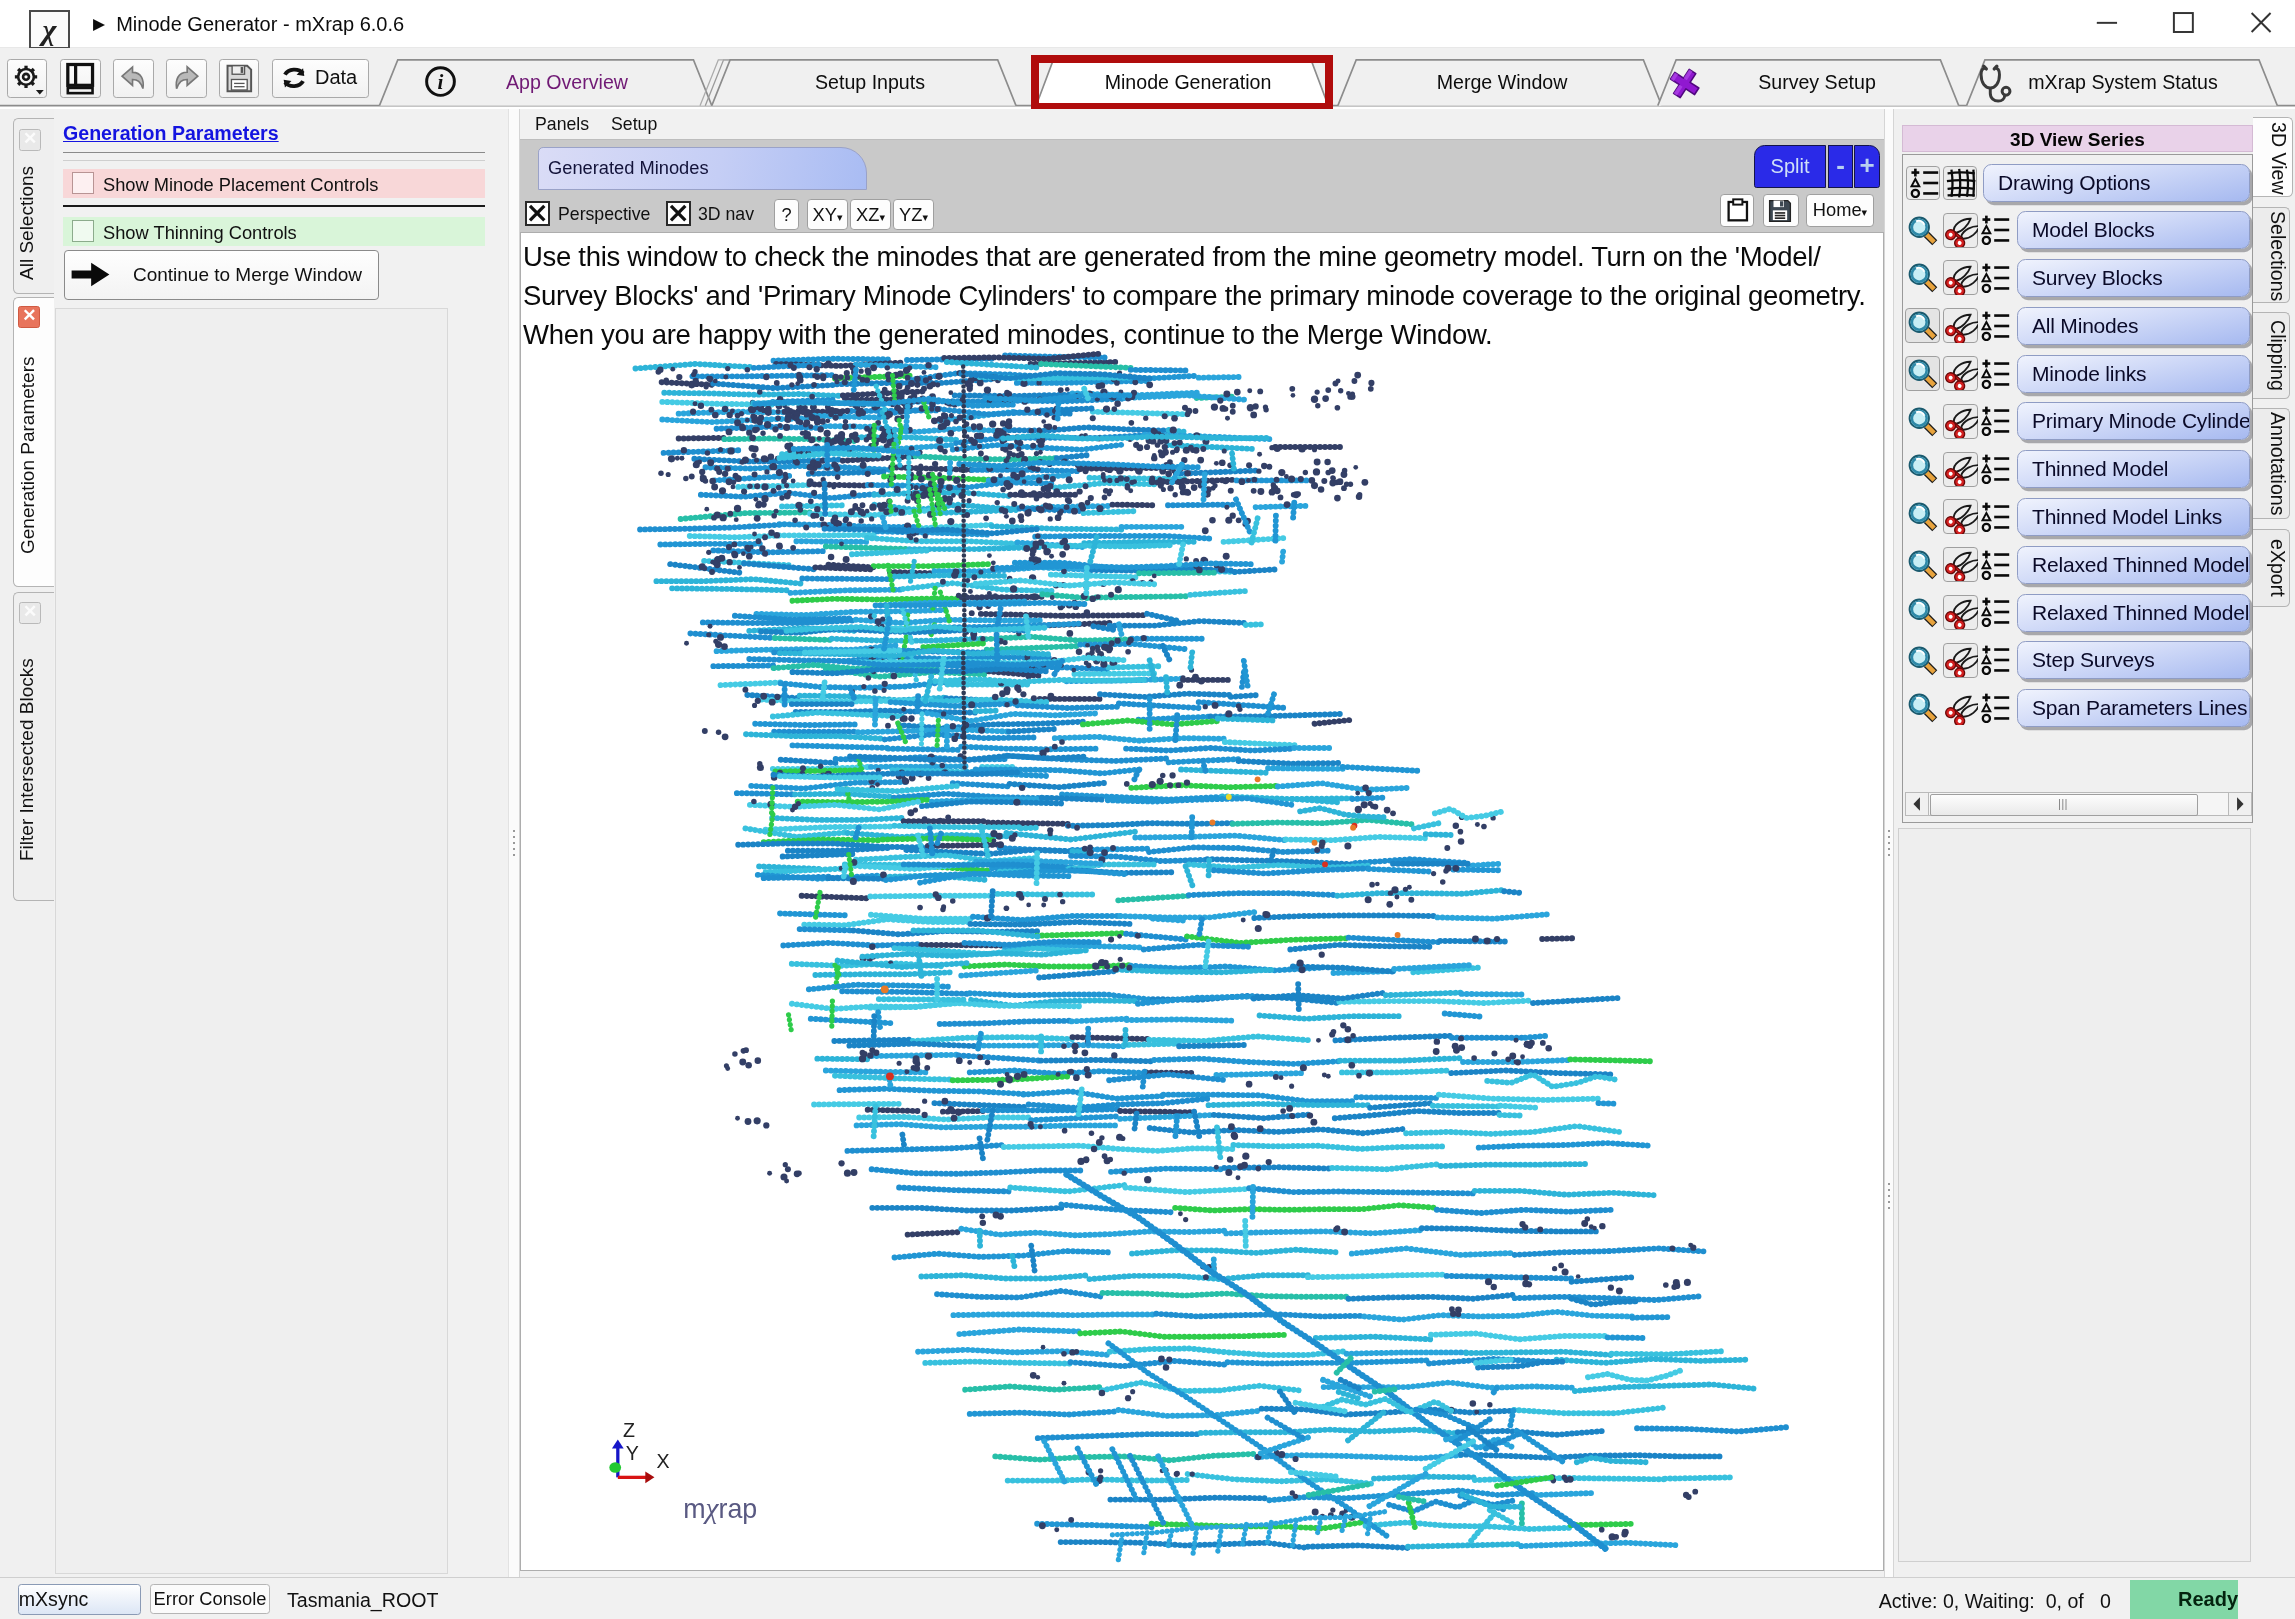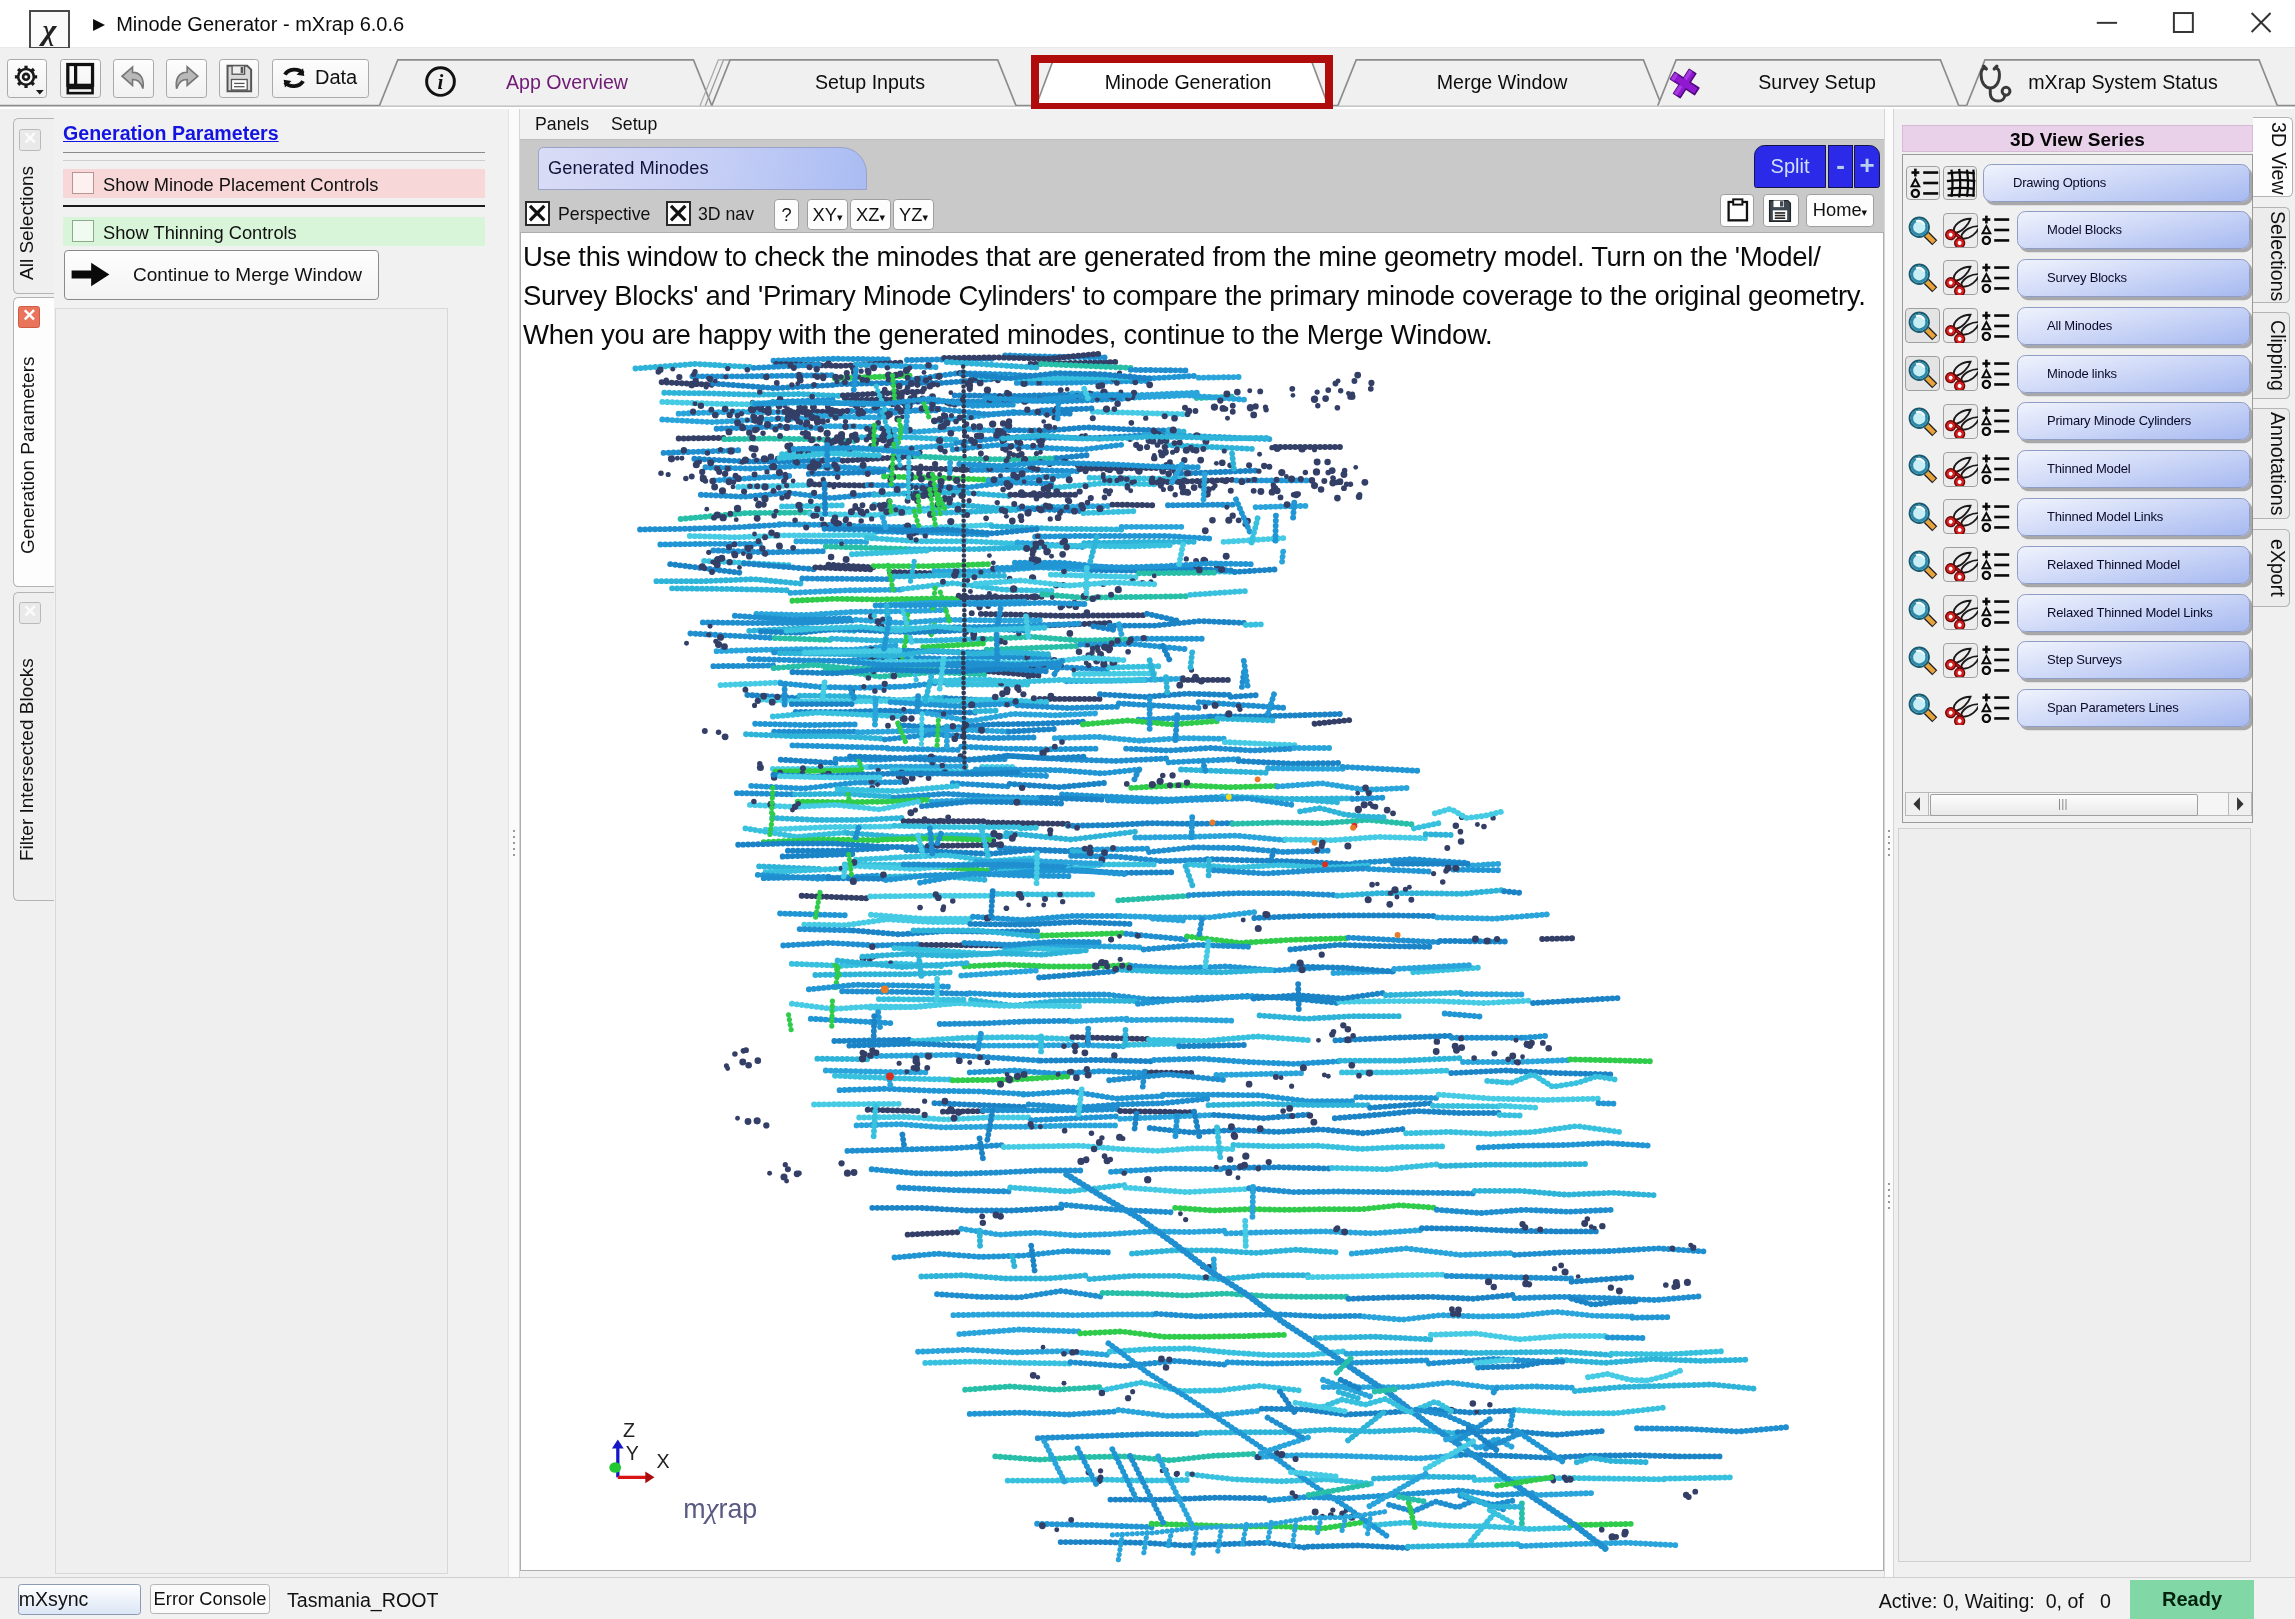--- a/index.html
+++ b/index.html
@@ -4,21 +4,21 @@
 body{width:2295px;height:1620px;position:relative;background:#fff;
  font-family:"Liberation Sans",sans-serif;color:#111;overflow:hidden}
 .abs{position:absolute}
 .vtext{writing-mode:vertical-rl;transform:rotate(180deg);text-align:center;white-space:nowrap}
 .vtext2{writing-mode:vertical-rl;text-align:center;white-space:nowrap}
 .btn{background:linear-gradient(#fdfdfd,#f1f1f1);border:1.3px solid #a9a9a9;border-radius:3.3px}
 .xbox{position:absolute;width:22px;height:22px;background:#e9e9e9;border:1.3px solid #b9b9b9;border-radius:2.6px;color:#fbfbfb;font-weight:bold;font-size:17px;line-height:18.3px;text-align:center}
 .bluebtn{position:absolute;left:2017px;width:233px;height:38px;border:1.3px solid #8f9cc4;border-radius:8.5px;
  background:linear-gradient(168deg,#f0f3fd 0%,#d3dcf8 40%,#a6b9f0 100%);
  box-shadow:2.6px 3.3px 0 0 rgba(120,120,125,.6);
- font-size:13px;color:#0a0a28;line-height:35px;padding-left:29px;white-space:nowrap;overflow:hidden;letter-spacing:-0.2px}
+ font-size:21px;color:#0a0a28;line-height:35px;padding-left:14px;white-space:nowrap;overflow:hidden;letter-spacing:-0.2px}
 .cb{position:absolute;width:25px;height:25px;border:2px solid #2a2a2a;background:#fff}
 .cb svg{position:absolute;left:1.3px;top:1.3px}
 .gb{position:absolute;background:#fdfdfd;border:1.3px solid #9f9f9f;border-radius:3.9px;text-align:center;font-size:18.3px;color:#111}
 </style></head><body>
 
 <div class="abs" style="left:0;top:0;width:2295px;height:48px;background:#fff;border-bottom:0.7px solid #e8e8e8"></div>
 <div class="abs" style="left:29px;top:9.8px;width:41px;height:39px;border:2px solid #4a4a4a;background:#fbfbfb;text-align:center">
  <span style="font-family:'Liberation Serif',serif;font-style:italic;font-size:30px;font-weight:bold;line-height:35px;color:#222">χ</span></div>
 <div class="abs" style="left:93px;top:13px;font-size:20px;color:#0c0c0c"><span style="font-size:15.7px;vertical-align:2px">▶</span>&nbsp; Minode Generator - mXrap 6.0.6</div>
 <svg class="abs" style="left:2087px;top:6.5px" width="196" height="33" viewBox="0 0 300 50">
@@ -3407,13 +3407,13 @@
 <div class="abs" style="left:2253px;top:408px;width:37px;height:111px;background:#ececec;border:1.3px solid #b4b4b4;border-left:none;border-radius:0 5.2px 5.2px 0"></div>
 <div class="abs vtext2" style="left:2255px;top:411px;width:34px;height:106px;font-size:19.6px">Annotations</div>
 <div class="abs" style="left:2253px;top:529px;width:37px;height:78px;background:#ececec;border:1.3px solid #b4b4b4;border-left:none;border-radius:0 5.2px 5.2px 0"></div>
 <div class="abs vtext2" style="left:2255px;top:531px;width:34px;height:73px;font-size:19.6px">eXport</div>
 
 <div class="abs" style="left:0;top:1577px;width:2295px;height:43px;background:#f1f1f1;border-top:0.7px solid #cfcfcf"></div>
 <div class="abs" style="left:17.7px;top:1584px;width:123px;height:31px;background:linear-gradient(#ffffff,#dce6f5);border:1.3px solid #8a9ab5;border-radius:3.3px;font-size:19.6px;line-height:29px">mXsync</div>
 <div class="abs" style="left:150px;top:1584px;width:120px;height:30px;background:#fbfbfb;border:1.3px solid #b5b5b5;border-radius:3.3px;text-align:center;font-size:18.3px;line-height:27.5px;white-space:nowrap">Error Console</div>
 <div class="abs" style="left:287px;top:1589px;font-size:19.6px">Tasmania_ROOT</div>
 <div class="abs" style="left:1849px;top:1590px;width:262px;text-align:right;font-size:19.6px;white-space:nowrap">Active: 0, Waiting:&nbsp; 0, of &nbsp; 0</div>
-<div class="abs" style="left:2130px;top:1580px;width:124px;height:40px;background:#82d7a6;text-align:center;font-size:20px;font-weight:bold;line-height:38px;color:#04230f">Ready</div>
+<div class="abs" style="left:2130px;top:1580px;width:108px;height:40px;background:#82d7a6;text-align:right;font-size:20px;font-weight:bold;line-height:38px;color:#04230f">Ready</div>
 
 </body></html>

